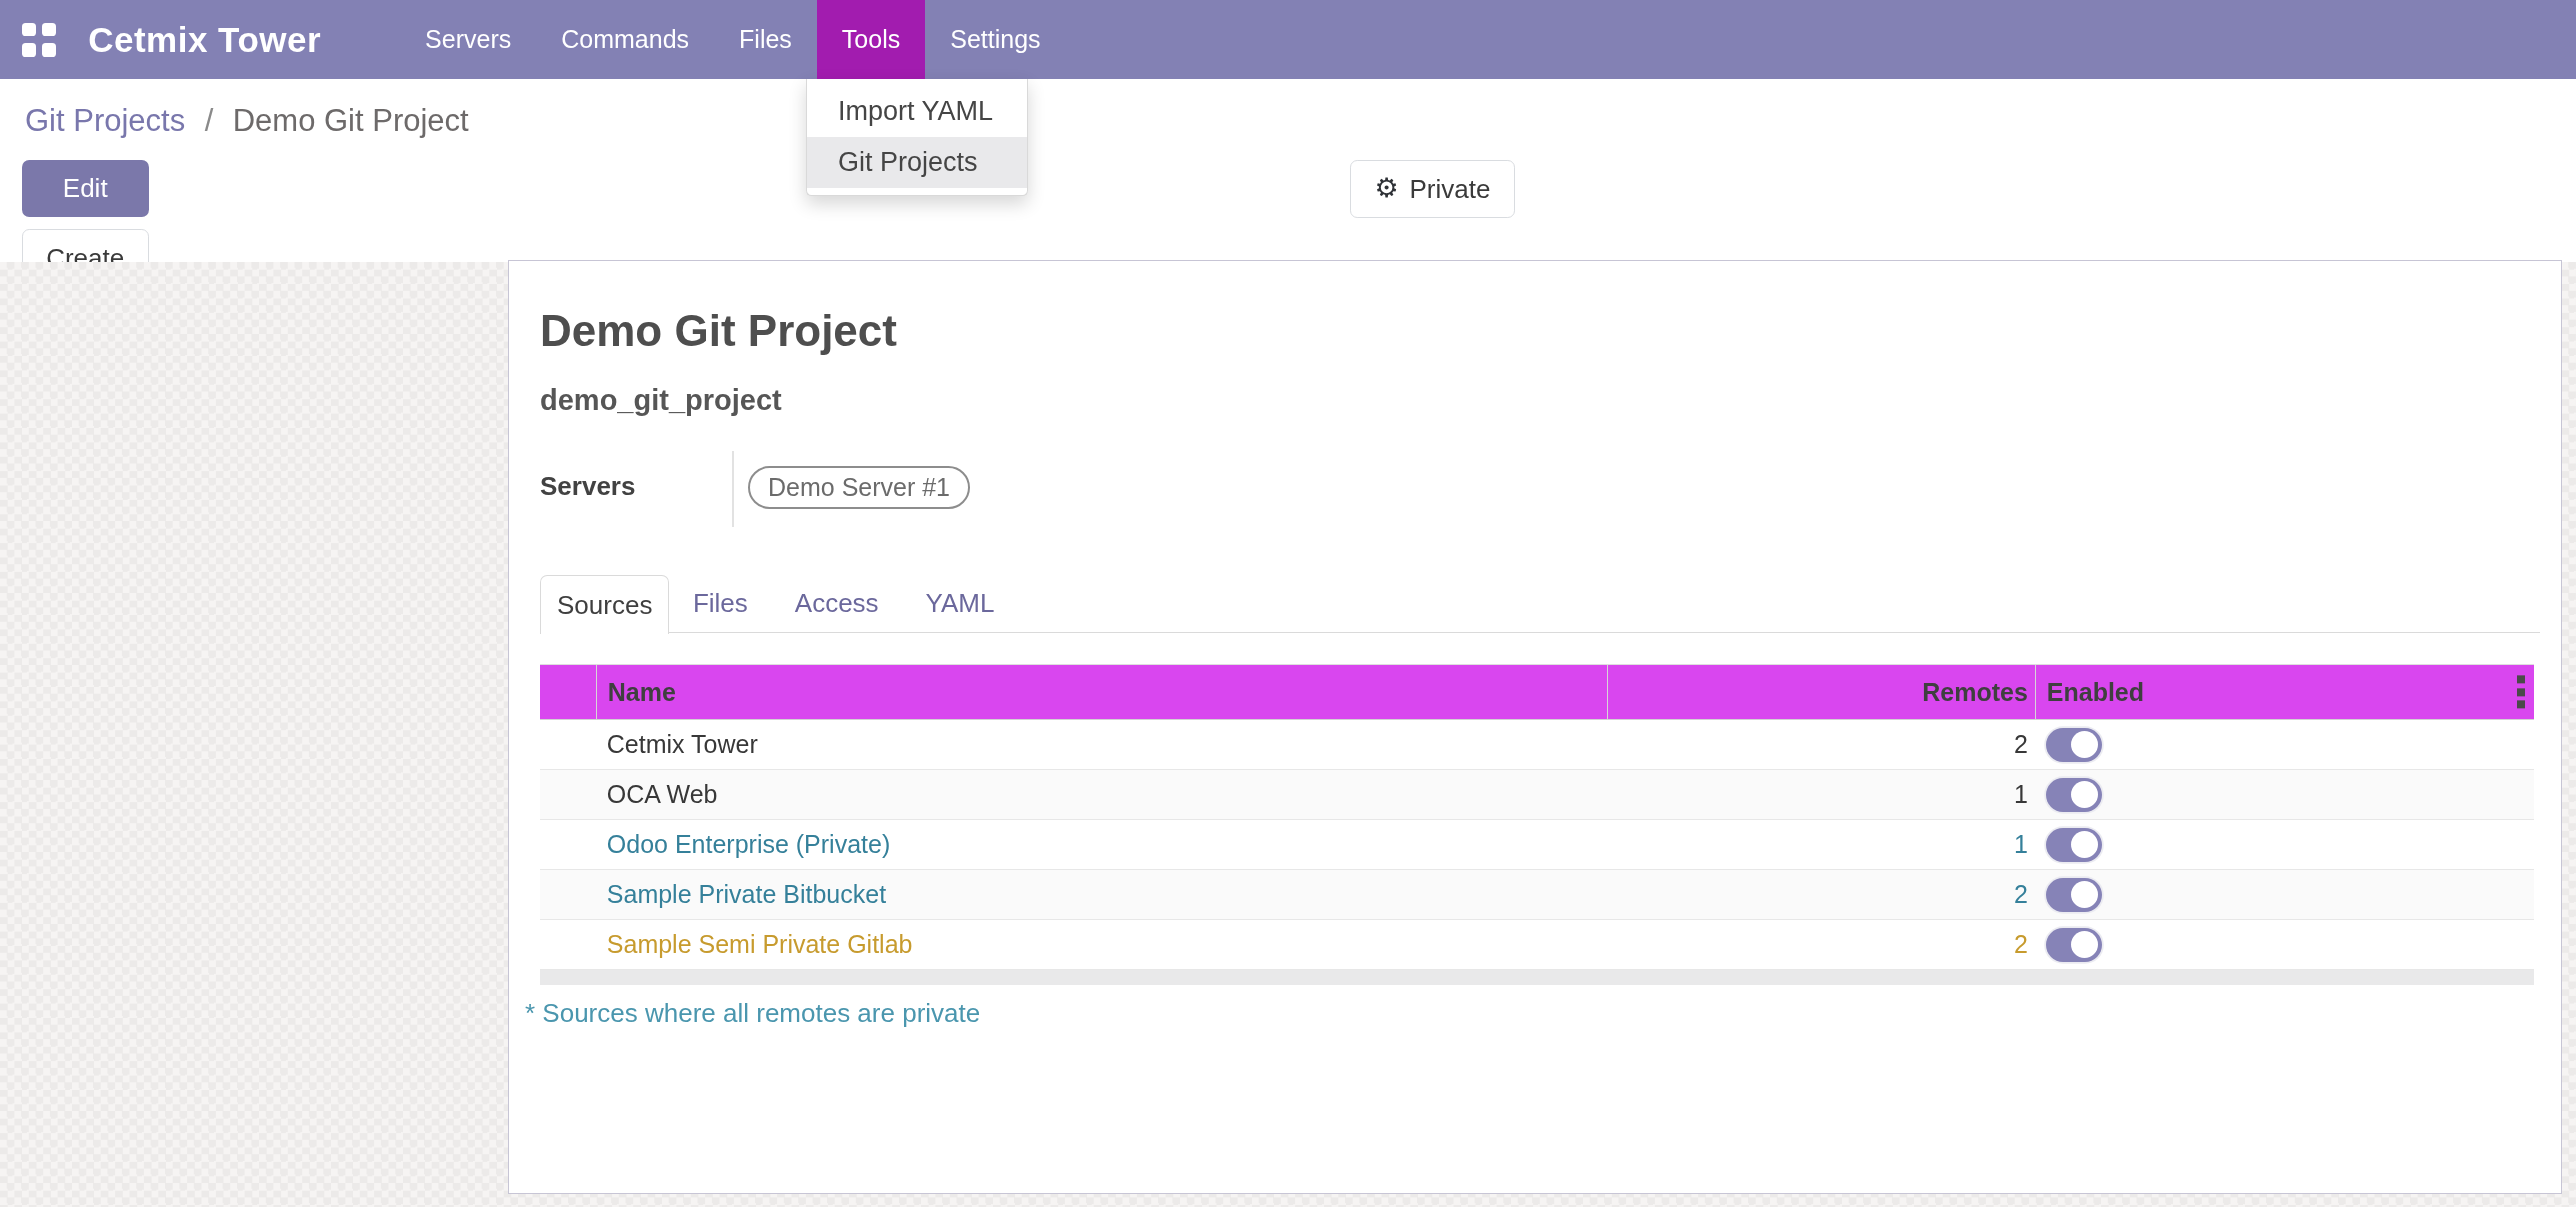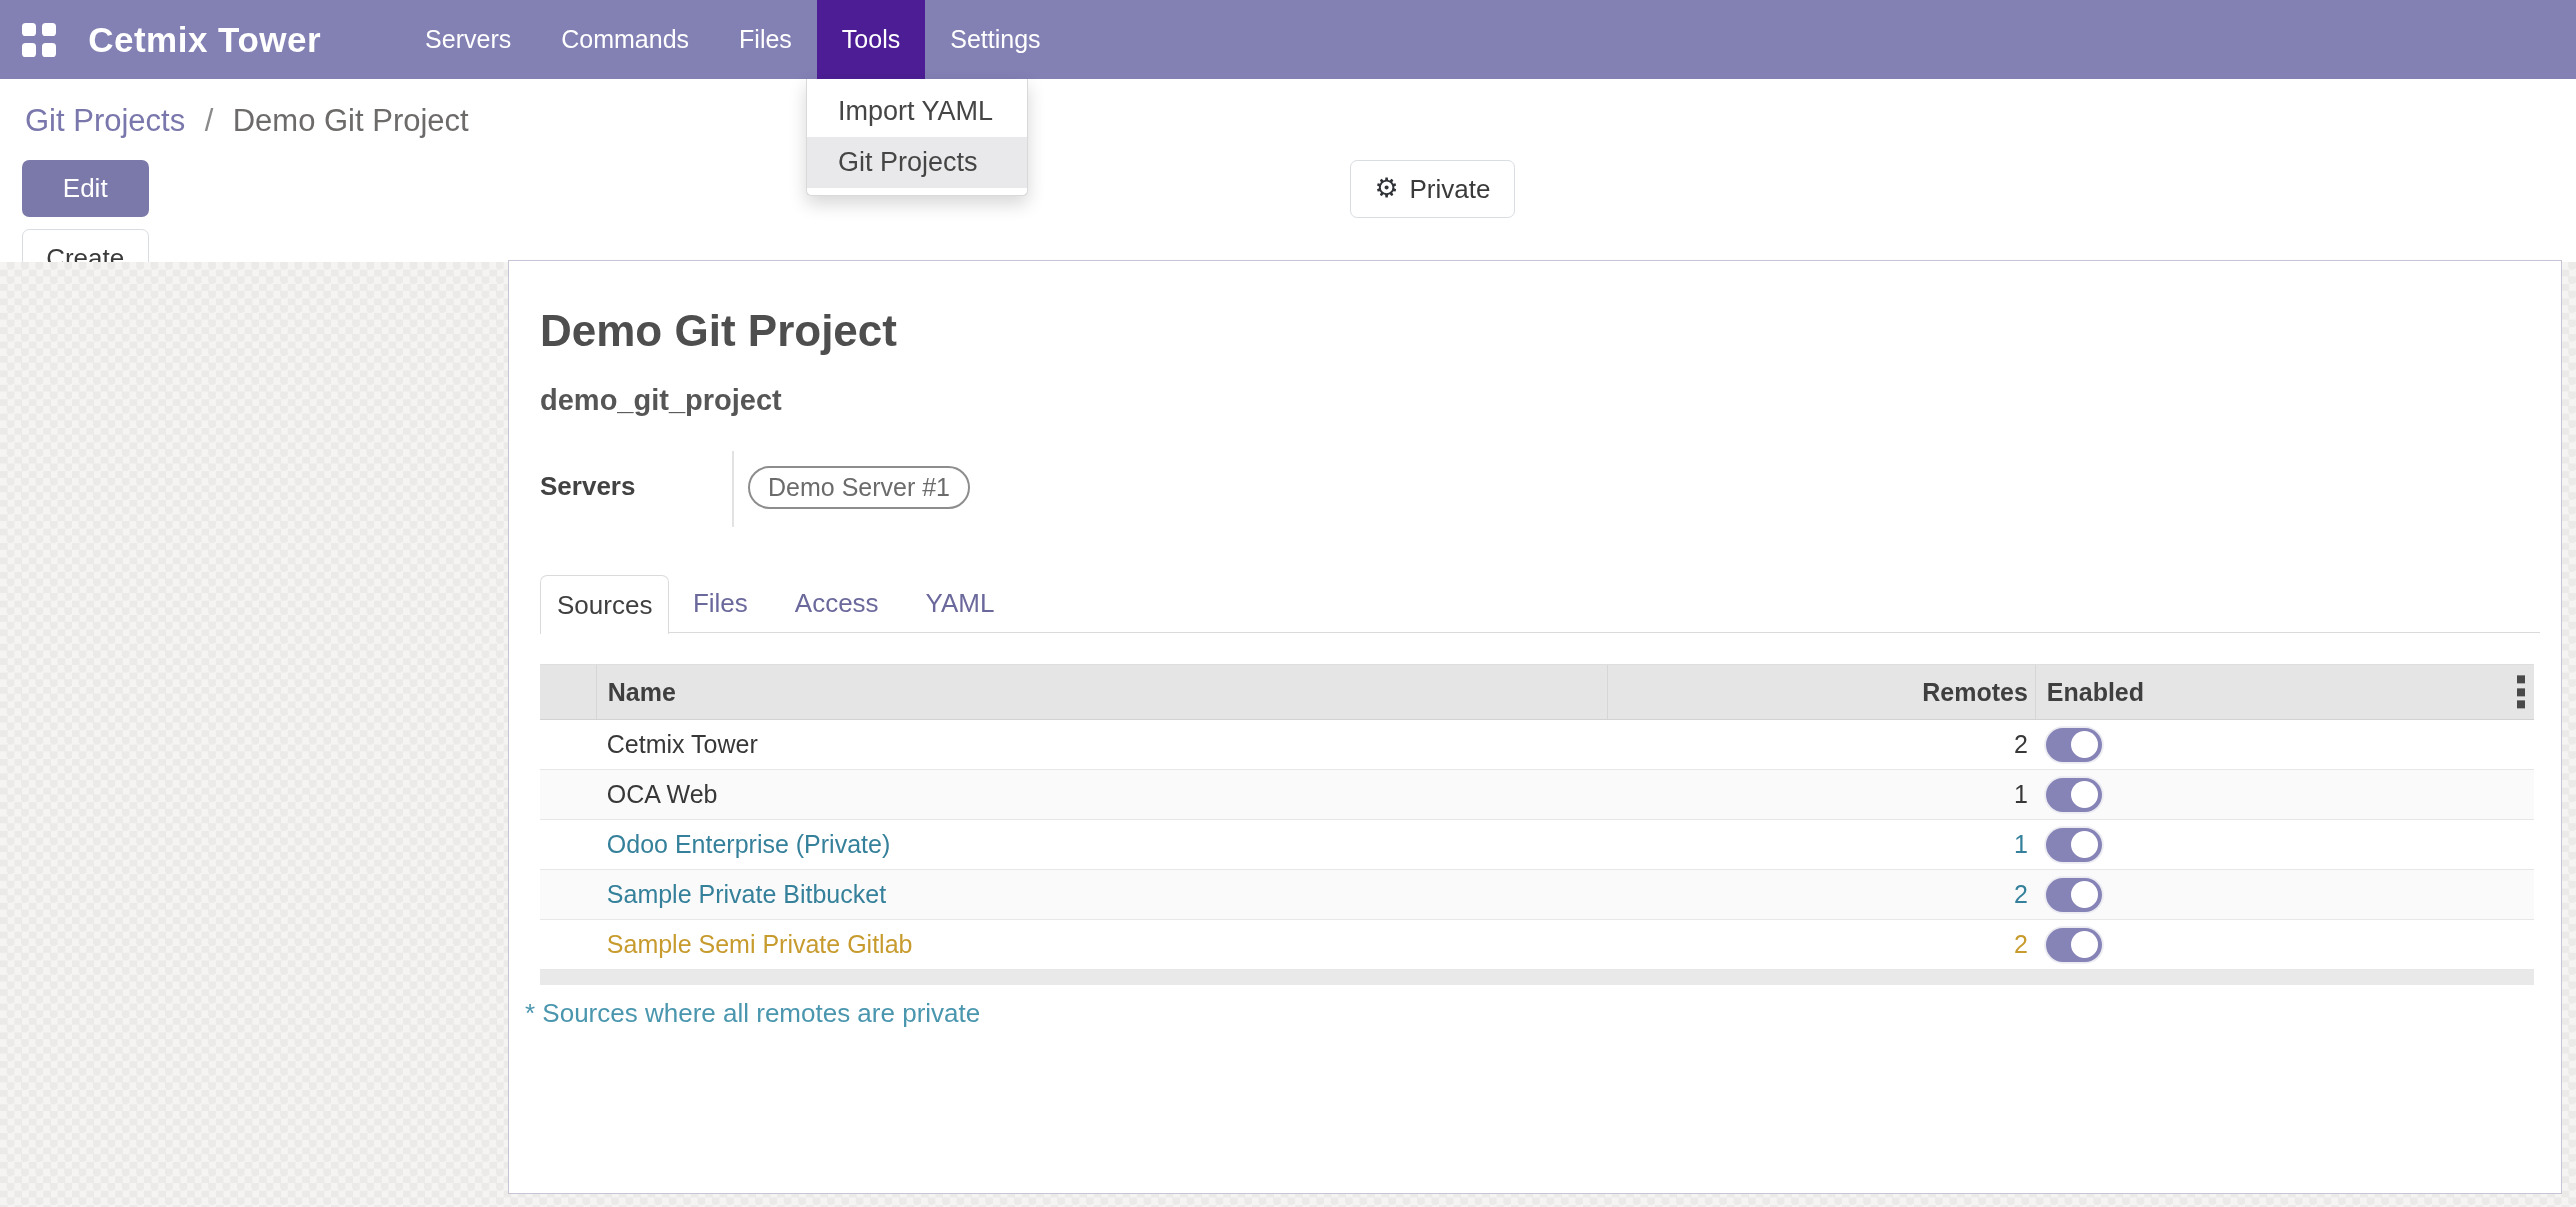--- a/index.html
+++ b/index.html
@@ -9,21 +9,21 @@
   
   .navbar { position:absolute; top:0; left:0; width:2576px; height:79px;
     background:#8381b4; display:flex; align-items:stretch; color:#fff; z-index:20; }
   .apps-icon { align-self:center; margin-left:21.7px; width:34px; height:34px;
     display:grid; grid-template-columns:1fr 1fr; grid-template-rows:1fr 1fr; gap:6.3px; cursor:pointer; }
   .apps-icon span { background:#fff; border-radius:3.6px; }
   .brand { align-self:center; font-size:35px; font-weight:bold; margin-left:32.5px;
     margin-right:79px; letter-spacing:0.5px; cursor:pointer; }
   .nav-items { display:flex; align-items:stretch; font-size:25px; }
   .nav-item { display:flex; align-items:center; padding:0 25px; cursor:pointer; }
-  .nav-item.active { background:#4c1d95; }
+  .nav-item.active { background:#a21caf; }
 
   
   .dropdown { position:absolute; top:79px; left:806px; width:222px; background:#fff;
     border:0.9px solid #d9d9d9; border-top:none; border-radius:0 0 5.4px 5.4px;
     box-shadow:0 7.2px 18px rgba(0,0,0,.16); padding:7.2px 0; z-index:30; }
   .dropdown-item { height:51px; display:flex; align-items:center; padding:0 31px;
     font-size:27px; color:#454545; cursor:pointer; white-space:nowrap; }
   .dropdown-item.highlighted { background:#e9e9eb; }
 
   
@@ -59,21 +59,21 @@
   
   .tabs { position:absolute; left:31px; top:314px; width:2000px; height:58px;
     display:flex; align-items:stretch; border-bottom:1.8px solid #dadada; }
   .tab { display:flex; align-items:center; padding:0 23.5px; font-size:26px;
     color:#6b689c; cursor:pointer; position:relative; }
   .tab.active { color:#3f3f3f; background:#fff; border:1.8px solid #dadada;
     border-bottom:none; border-radius:7.2px 7.2px 0 0; margin-bottom:-1.8px; padding:0 16px; }
 
   
   .list { position:absolute; left:31px; top:403px; width:1994px; }
-  .thead { display:flex; height:56px; background:#e5e5e5; border-top:0.9px solid #dedede;
+  .thead { display:flex; height:56px; background:#d946ef; border-top:0.9px solid #dedede;
     border-bottom:0.9px solid #d2d2d2; font-weight:bold; color:#3f3f3f; font-size:25px; }
   .trow { display:flex; height:50px; border-bottom:0.9px solid #e7e7e7; font-size:25px;
     color:#383838; background:#fff; cursor:pointer; }
   .trow:nth-child(odd) { background:#fafafa; }
   .c0 { width:56px; flex:none; }
   .c-name { width:1011px; flex:none; display:flex; align-items:center; padding-left:10.8px; }
   .c-remotes { width:428px; flex:none; display:flex; align-items:center; justify-content:flex-end; padding-right:7.2px; }
   .c-enabled { flex:1; display:flex; align-items:center; padding-left:10.8px; position:relative; }
   .thead .c-name, .thead .c-remotes, .thead .c-enabled { border-left:0.9px solid #d6d6d6; }
   .row-info .c-name, .row-info .c-remotes { color:#35809a; }

